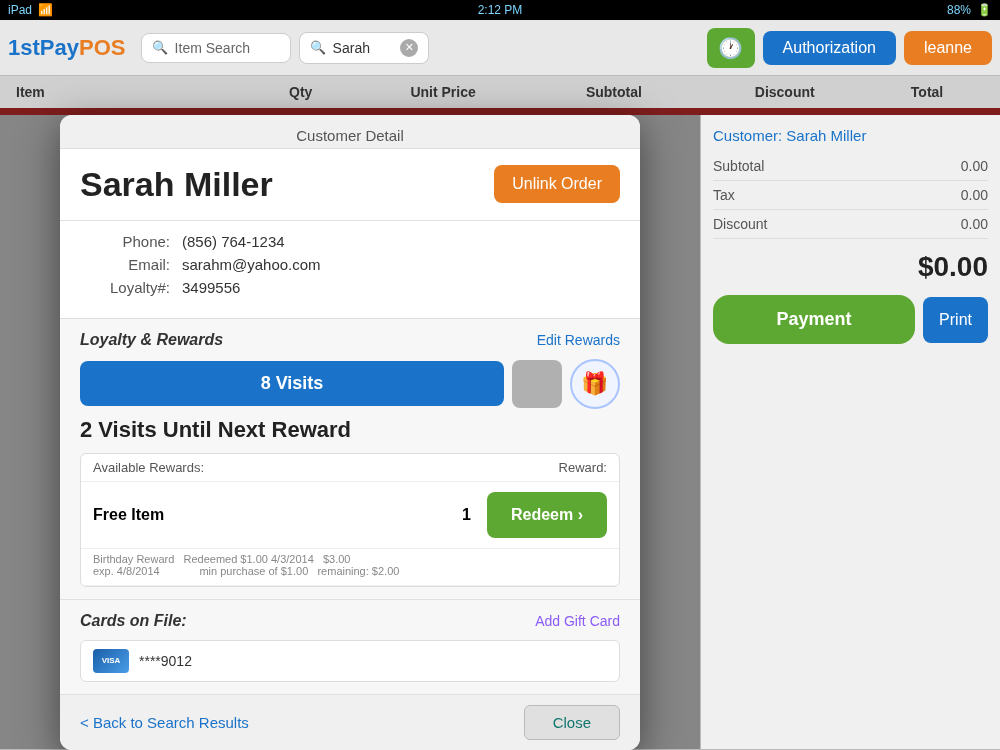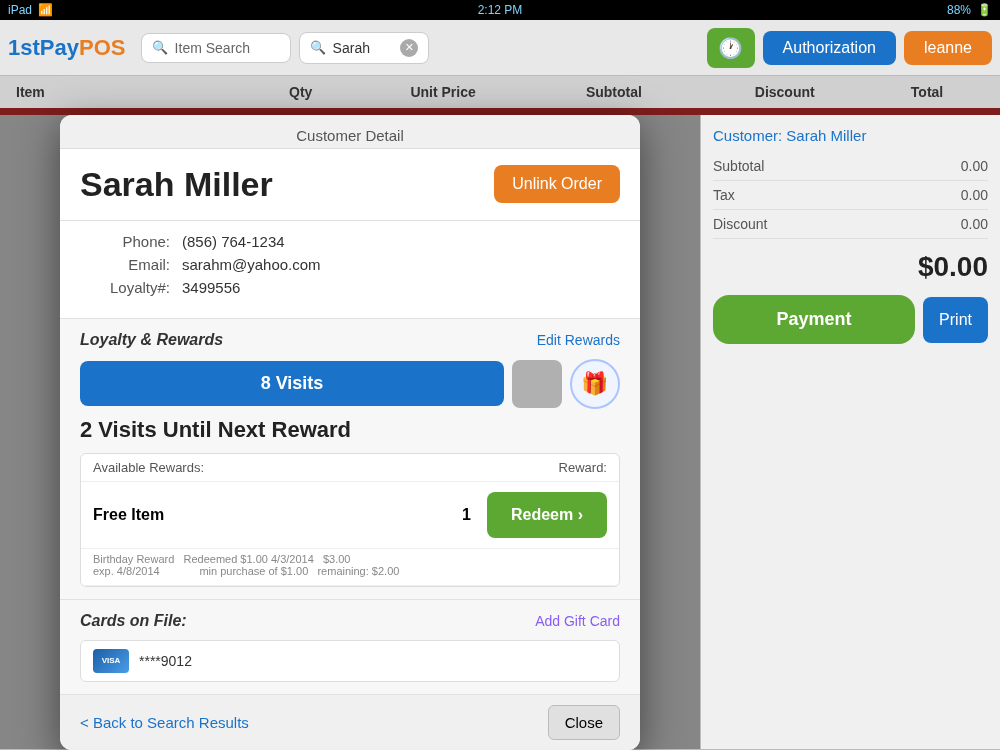--- a/index.html
+++ b/index.html
@@ -477,24 +477,24 @@
     .back-link {
       color: #1a73c9;
       font-size: 15px;
       cursor: pointer;
     }
 
     .close-btn {
       background: #e0e0e0;
       border: 1px solid #bbb;
       border-radius: 6px;
-      padding: 8px 16px;
+      padding: 8px 28px;
       font-size: 15px;
       cursor: pointer;
-      color: #000000;
+      color: #0f766e;
     }
 
     .search-icon { color: #999; font-size: 13px; }
   </style>
 </head>
 <body>
 
 <div class="status-bar">
   <div class="status-bar-left">
     <span>iPad</span>

